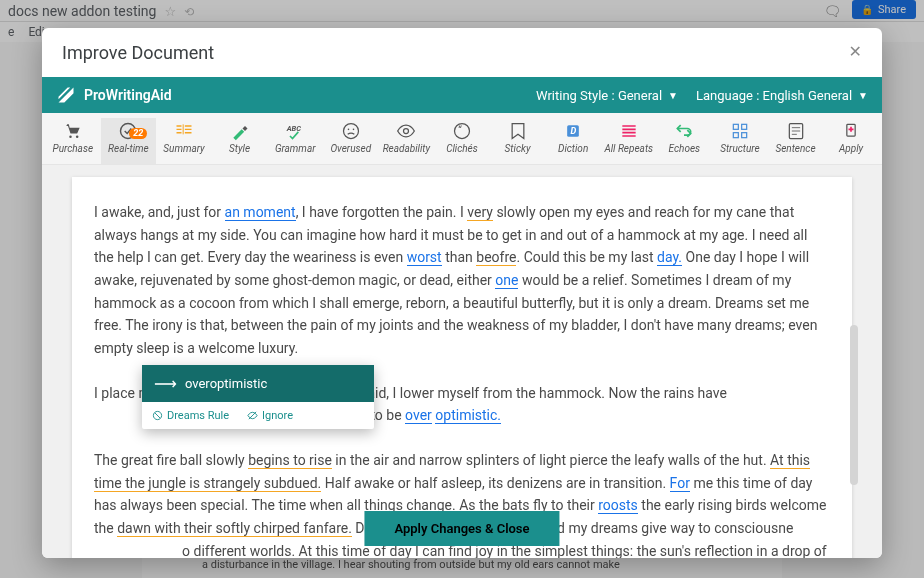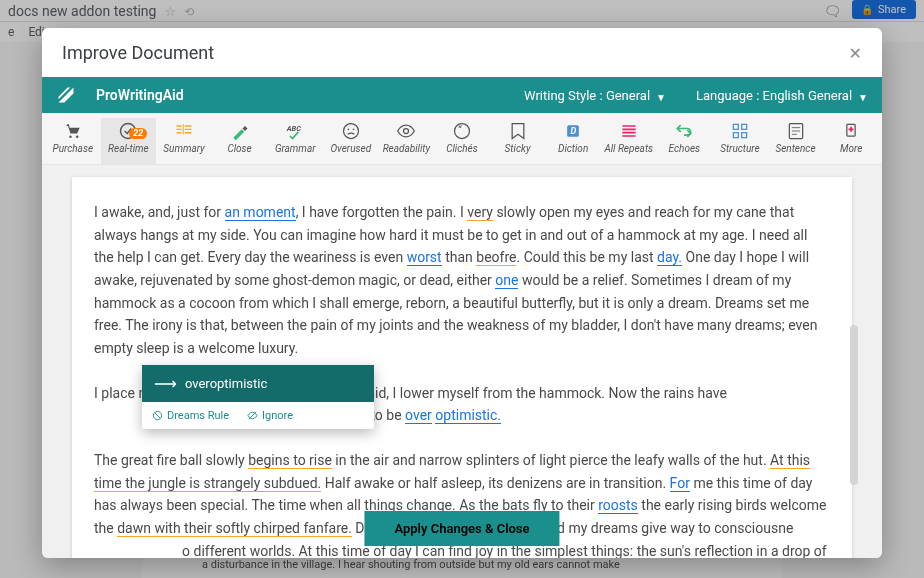--- a/index.html
+++ b/index.html
@@ -49,35 +49,35 @@
     position:absolute;
     top:28px; left:42px;
     width:840px; height:530px;
     background:#fff; border-radius:6px;
     box-shadow:0 8px 30px rgba(0,0,0,0.3);
     display:flex; flex-direction:column;
     overflow:hidden;
   }
   .modal-header {
     padding:14px 20px;
-    display:flex; align-items:flex-end;
+    display:flex; align-items:flex-start;
   }
   .modal-header h2 { margin:0; font-size:18px; font-weight:400; color:#3c4043; }
   .modal-header .close { margin-left:auto; color:#888; cursor:pointer; font-size:16px; }
   .pwa-bar {
     background:#1b8f8d; 
     color:#fff; display:flex; align-items:center;
-    padding:8px 14px; font-size:13px;gap:12px;
+    padding:8px 14px; font-size:13px;
   }
   .pwa-bar .logo-ico {
     width:20px; height:20px; display:inline-block; margin-right:8px;
   }
   .pwa-bar .brand { font-weight:600; font-size:14px; }
   .pwa-bar .spacer{flex:1;}
-  .pwa-bar .drop { margin-left:18px; display:flex; align-items:flex-end; cursor:pointer; }
+  .pwa-bar .drop { margin-left:18px; display:flex; align-items:center; cursor:pointer; }
   .pwa-bar .drop .chev{ margin-left:6px; font-size:10px; }
   .toolbar {
     display:flex; background:#f5f5f5; border-bottom:1px solid #e5e5e5;
     padding:5px 3px 0; height:52px;
   }
   .tool {
     width:72px; display:flex; flex-direction:column; align-items:center;
     font-size:10px; color:#555; cursor:pointer; padding:3px 0 5px;
     position:relative;
     font-style:italic;
@@ -217,21 +217,21 @@
         </div>
         <div>Summary</div>
       </div>
       <div class="tool">
         <div class="ico">
           <svg viewBox="0 0 24 24">
             <path fill="#3b7" d="M4 20 L14 10 L17 13 L7 23 Z"></path>
             <path fill="#555" d="M15 9 L18 6 L21 9 L18 12 Z"></path>
           </svg>
         </div>
-        <div>Close</div>
+        <div>Style</div>
       </div>
       <div class="tool">
         <div class="ico">
           <svg viewBox="0 0 24 24">
             <text x="2" y="12" font-size="9" fill="#555" font-weight="bold">ABC</text>
             <path d="M6 18l3 3 7-8" fill="none" stroke="#3b7" stroke-width="2"></path>
           </svg>
         </div>
         <div>Grammar</div>
       </div>
@@ -325,21 +325,21 @@
         <div>Sentence</div>
       </div>
       <div class="tool">
         <div class="ico">
           <svg viewBox="0 0 24 24">
             <rect x="7" y="4" width="10" height="14" rx="1" fill="none" stroke="#555" stroke-width="1.5"></rect>
             <line x1="12" y1="7" x2="12" y2="13" stroke="#e26" stroke-width="2"></line>
             <line x1="9" y1="10" x2="15" y2="10" stroke="#e26" stroke-width="2"></line>
           </svg>
         </div>
-        <div>More</div>
+        <div>Apply</div>
       </div>
     </div>
 
   <div class="doc-wrap">
     <div class="scrollbar"></div>
     <div class="doc-page">
 
       <div class="para">
         <span>I awake, and, just for </span><span class="u-blue">an moment</span><span>, I have forgotten the pain. I </span><span class="u-orange2">very</span><span> slowly open my eyes and reach for my cane that always hangs at my side. You can imagine how hard it must be to get in and out of a hammock at my age. I need all the help I can get. Every day the weariness is even </span><span class="u-blue">worst</span><span> than </span><span class="u-orange">beofre</span><span>. Could this be my last </span><span class="u-blue">day.</span><span> One day I hope I will awake, rejuvenated by some ghost-demon magic, or dead, either </span><span class="u-blue">one</span><span> would be a relief. Sometimes I dream of my hammock as a cocoon from which I shall emerge, reborn, a beautiful butterfly, but it is only a dream. Dreams set me free. The irony is that, between the pain of my joints and the weakness of my bladder, I don't have many dreams; even empty sleep is a welcome luxury.</span>
       </div>

